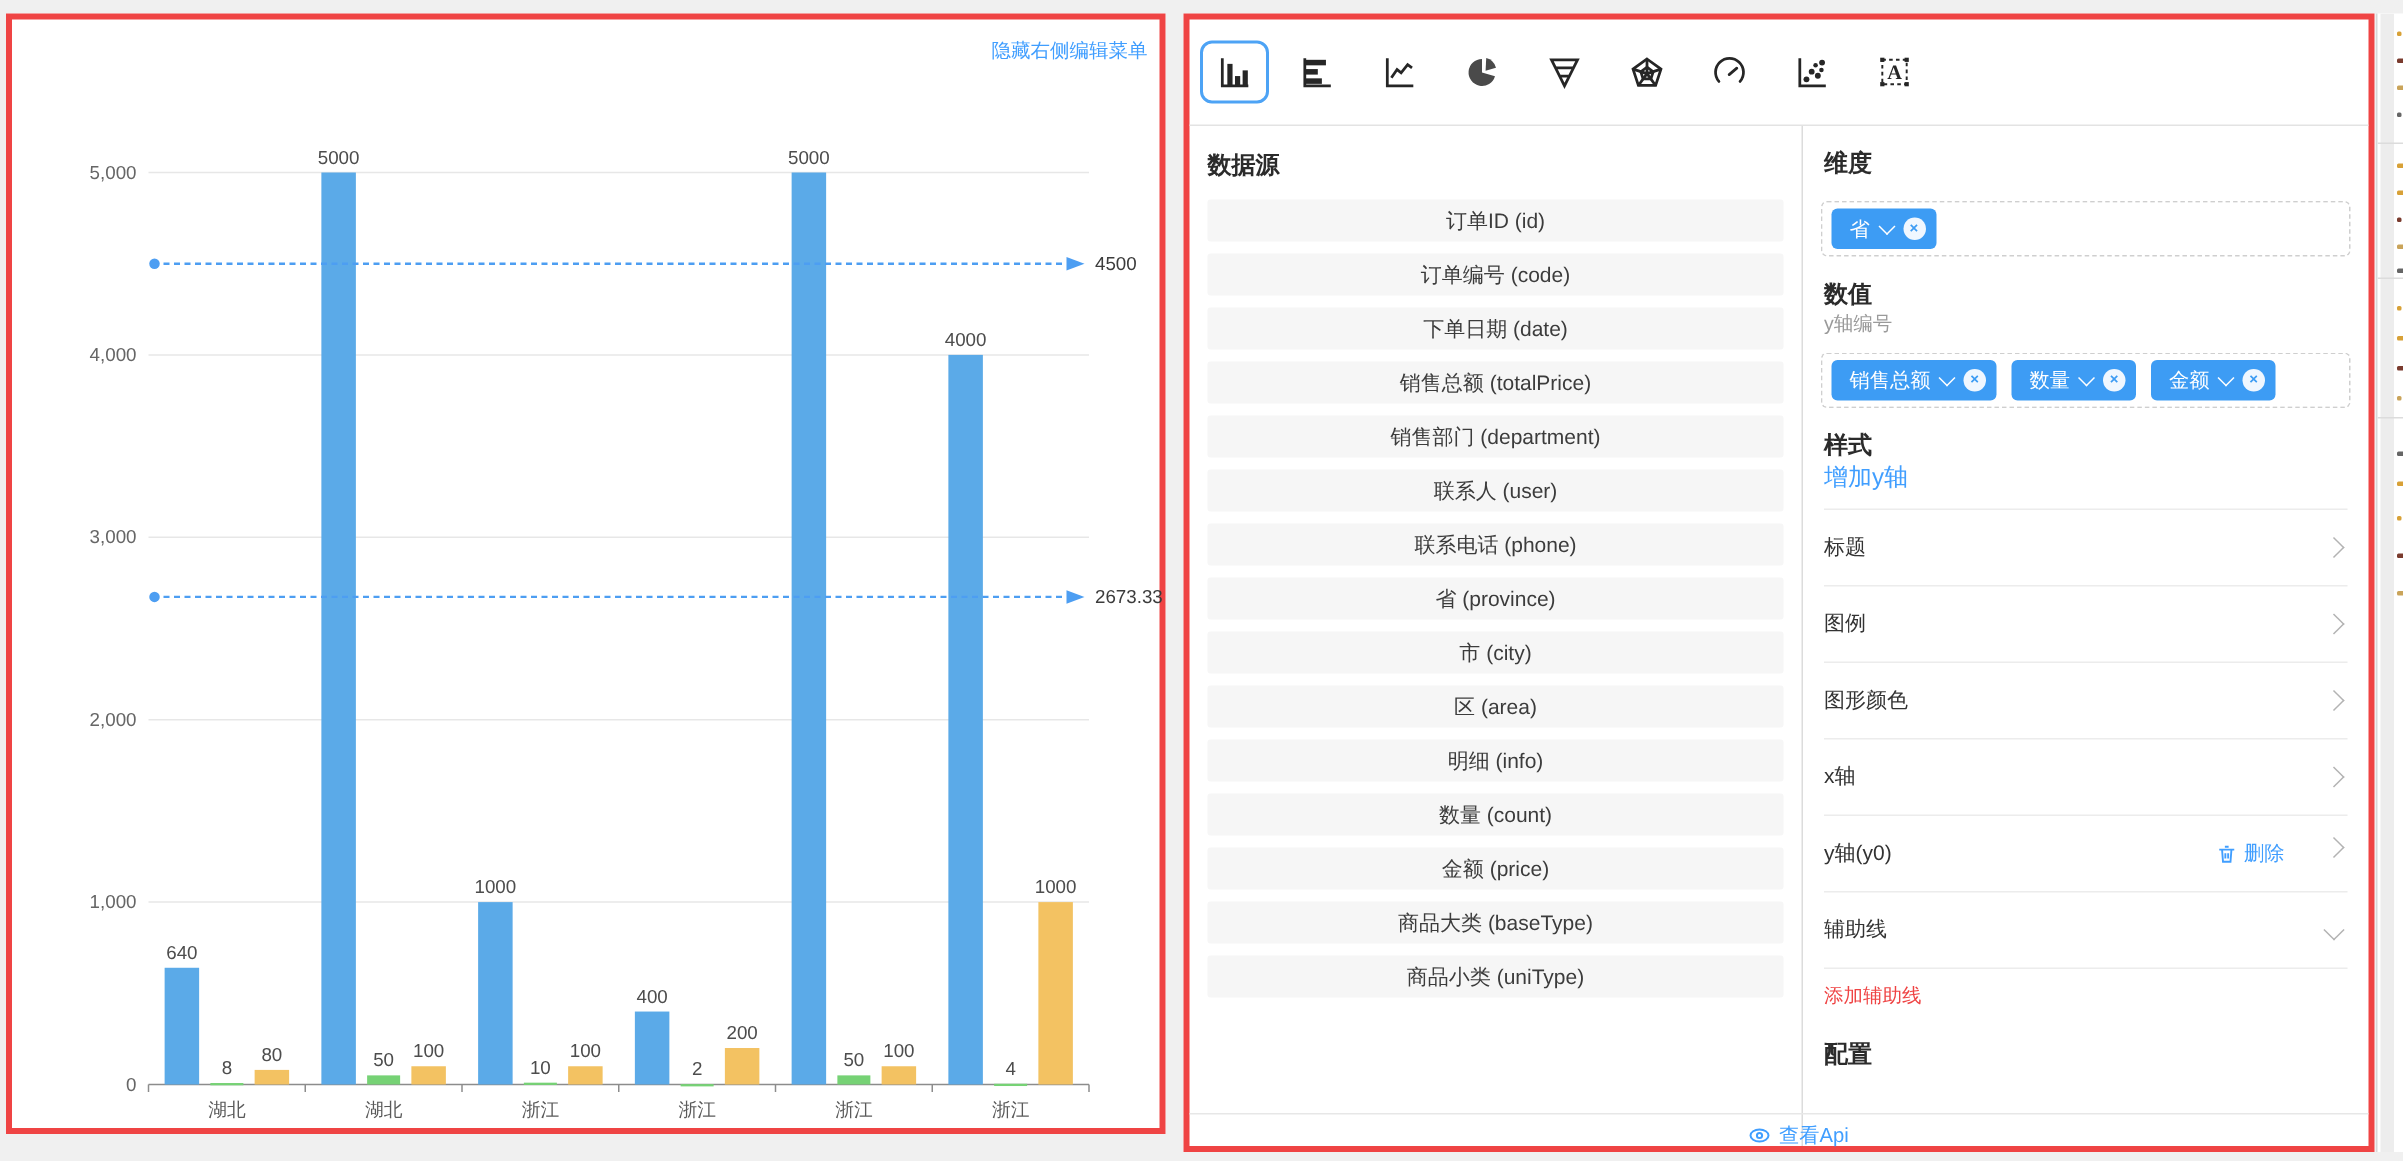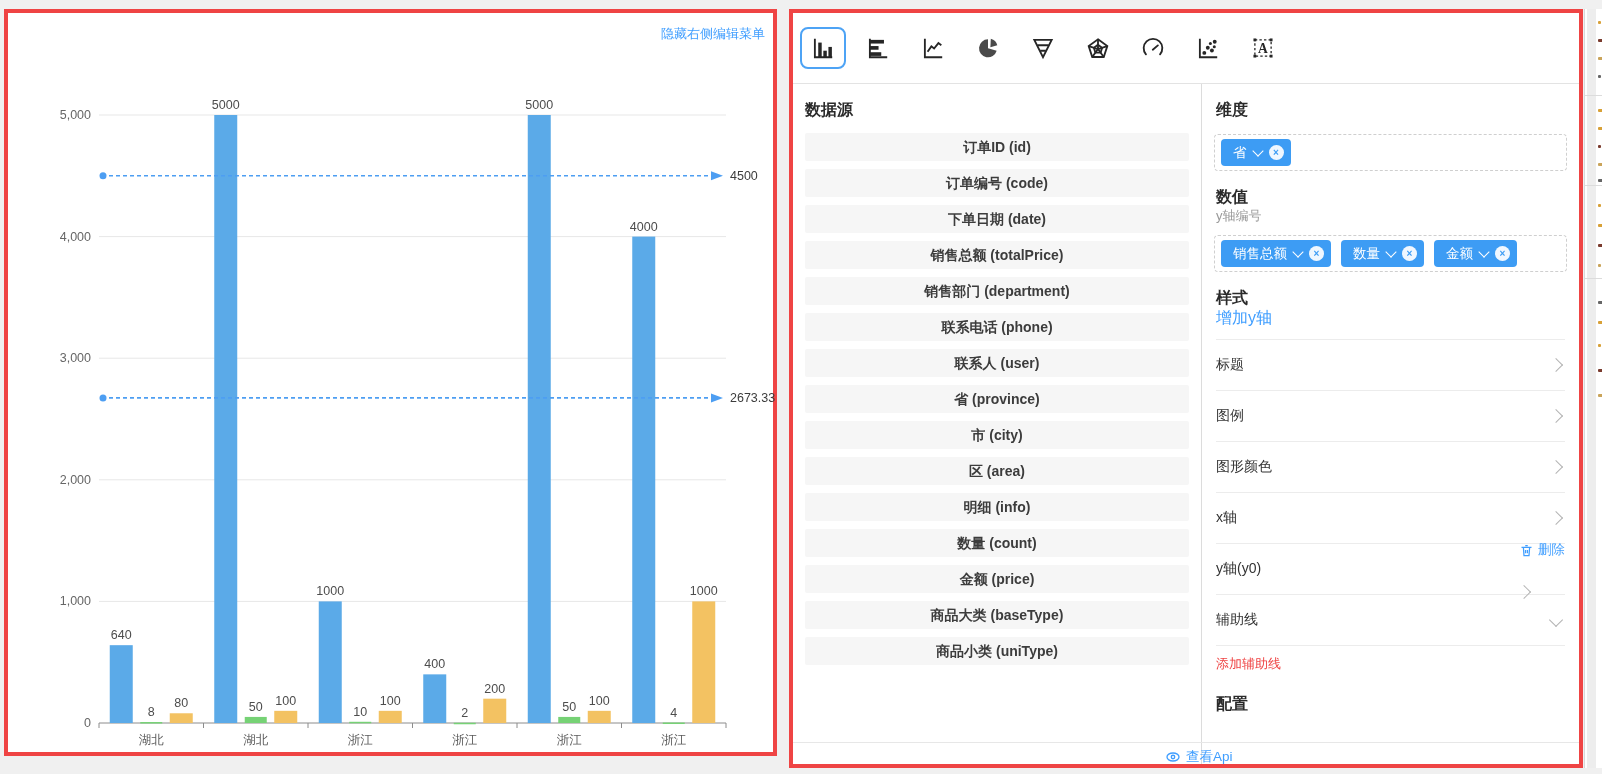--- a/index.html
+++ b/index.html
@@ -18,41 +18,41 @@
   .right-panel{left:789px;top:9px;width:794px;height:759px;}
   .toolbar{height:70px;border-bottom:1px solid #e3e3e3;display:flex;align-items:center;padding-left:7px;gap:9px;}
   .tool-btn{width:46px;height:42px;display:flex;align-items:center;justify-content:center;
     border:2px solid transparent;border-radius:8px;cursor:pointer;box-sizing:border-box;background:#fff;}
   .tool-btn.selected{border-color:#4da3f5;}
   .tool-btn svg{display:block;}
   
   .ds-col{position:absolute;left:0;top:71px;width:408px;bottom:0;}
   .ds-title{font-size:16px;font-weight:bold;color:#2b2b2b;margin:16px 12px 12px;}
   .field{height:28px;line-height:28px;margin:0 12px 8px;background:#f6f6f6;border-radius:2px;
-    text-align:center;font-size:14px;color:#3c3c3c;cursor:grab;font-weight:bold;}
+    text-align:center;font-size:14px;color:#3c3c3c;cursor:grab;}
   
   .cfg-col{position:absolute;left:408px;top:71px;right:0;bottom:0;border-left:1px solid #dcdcdc;}
   .sec-title{font-size:16px;font-weight:bold;color:#2b2b2b;margin:16px 14px 0;line-height:20px;}
   .row-head{display:flex;align-items:baseline;justify-content:space-between;margin:16px 14px 0;flex-direction:column;}
   .row-head .sec-title{margin:0;}
   .gray-note{font-size:13px;color:#9a9a9a;}
   .blue-link{font-size:16px;color:#409eff;cursor:pointer;}
   .chip-box{margin:14px 12px 0;border:1px dashed #cfcfcf;border-radius:4px;min-height:27px;
     padding:4px 6px;display:flex;align-items:center;gap:10px;}
   .chip-box.vals{margin-top:10px;}
   .chip{background:#3d9cf4;color:#fff;border-radius:4px;height:27px;padding:0 7px 0 12px;
     display:inline-flex;align-items:center;gap:7px;font-size:13.5px;cursor:pointer;white-space:nowrap;}
   .chip .chev{width:7px;height:7px;border-left:1.5px solid #fff;border-bottom:1.5px solid #fff;
     transform:rotate(-45deg);margin-top:-4px;}
   .chip .chip-x{width:15px;height:15px;border-radius:50%;background:rgba(255,255,255,.92);
     color:#3d9cf4;font-size:10px;line-height:15px;text-align:center;font-weight:bold;}
   .style-list{margin:10px 14px 0;border-top:1px solid #ececec;}
   .style-row{height:50px;border-bottom:1px solid #ececec;display:flex;align-items:center;
     justify-content:space-between;font-size:14px;color:#333;cursor:pointer;}
-  .style-row .right{display:flex;gap:28px;flex-direction:column;}
+  .style-row .right{display:flex;gap:28px;}
   .chev-r{width:9px;height:9px;border-top:1.6px solid #b3b3b3;border-right:1.6px solid #b3b3b3;
     transform:rotate(45deg);margin-right:4px;}
   .chev-d{width:9px;height:9px;border-top:1.6px solid #b3b3b3;border-right:1.6px solid #b3b3b3;
     transform:rotate(135deg);margin-right:4px;}
   .del-btn{display:flex;align-items:center;gap:4px;color:#409eff;font-size:13.5px;cursor:pointer;}
   .mark-box{border:3px solid #fb2b2b;margin:4px 0 0 -5px;padding:5px 12px 7px 18px;box-sizing:border-box;width:calc(100% + 4px);}
   .mark-row{display:flex;align-items:center;gap:16px;}
   .mark-row + .mark-row{margin-top:20px;}
   .mark-row input{flex:1;height:33px;border:1px solid #e6e6e6;background:#fff;padding:0 10px;
     font-size:13.5px;color:#333;outline:none;font-family:inherit;box-sizing:border-box;}
@@ -221,22 +221,22 @@
     </div>
 
   <div class="ds-col">
     <div class="ds-title">数据源</div>
     <div id="field-list">
         <div class="field">订单ID (id)</div>
         <div class="field">订单编号 (code)</div>
         <div class="field">下单日期 (date)</div>
         <div class="field">销售总额 (totalPrice)</div>
         <div class="field">销售部门 (department)</div>
+        <div class="field">联系人 (user)</div>
         <div class="field">联系电话 (phone)</div>
-        <div class="field">联系人 (user)</div>
         <div class="field">省 (province)</div>
         <div class="field">市 (city)</div>
         <div class="field">区 (area)</div>
         <div class="field">明细 (info)</div>
         <div class="field">数量 (count)</div>
         <div class="field">金额 (price)</div>
         <div class="field">商品大类 (baseType)</div>
         <div class="field">商品小类 (uniType)</div>
       </div>
   </div>

